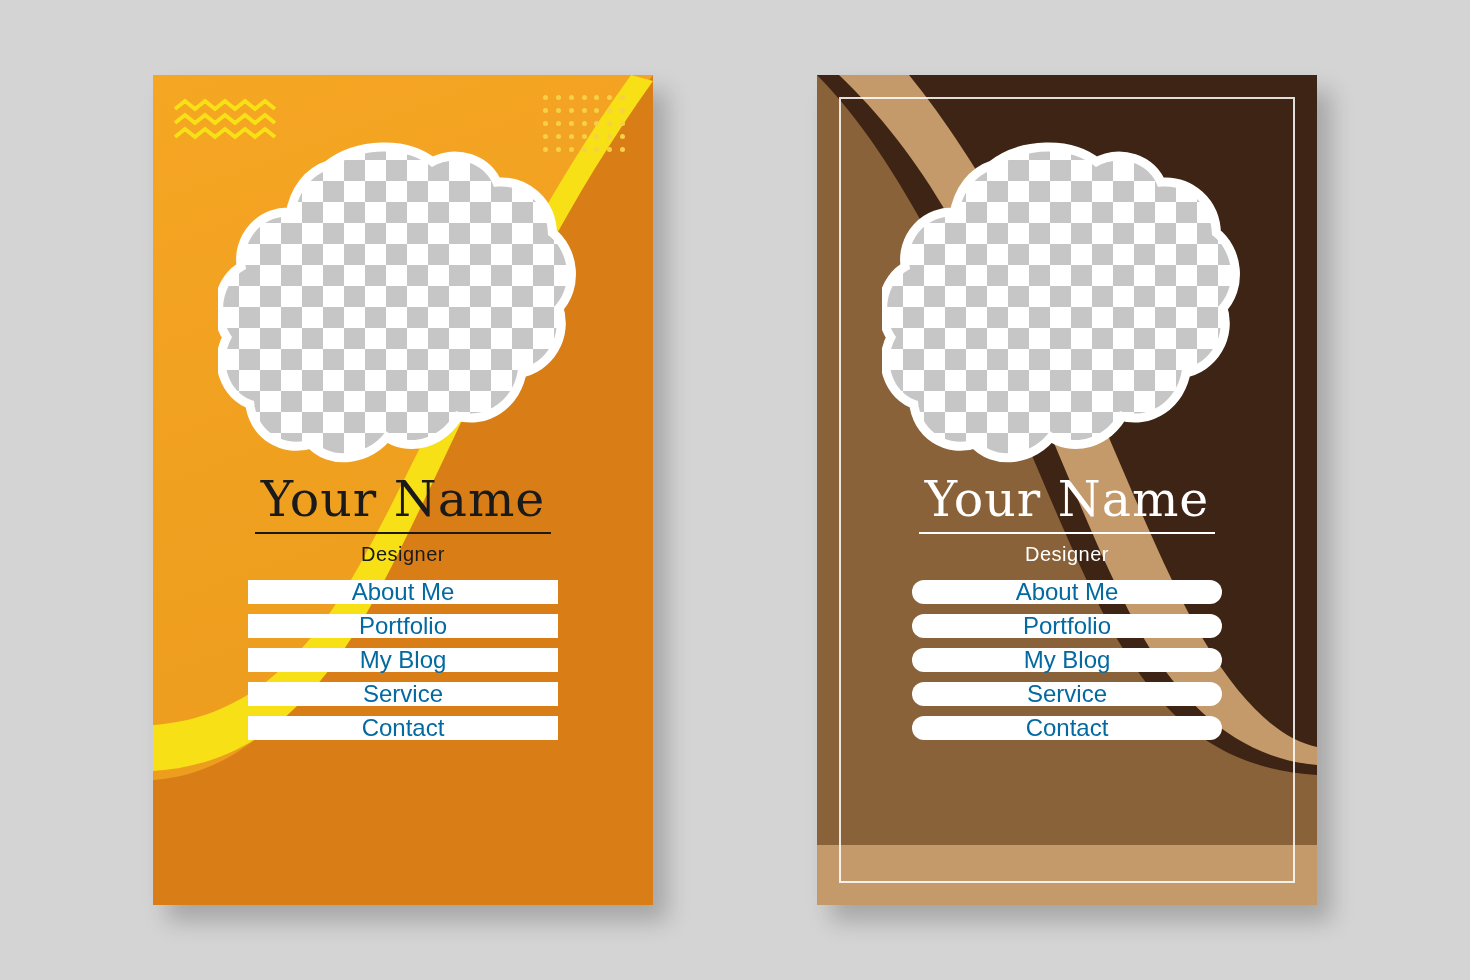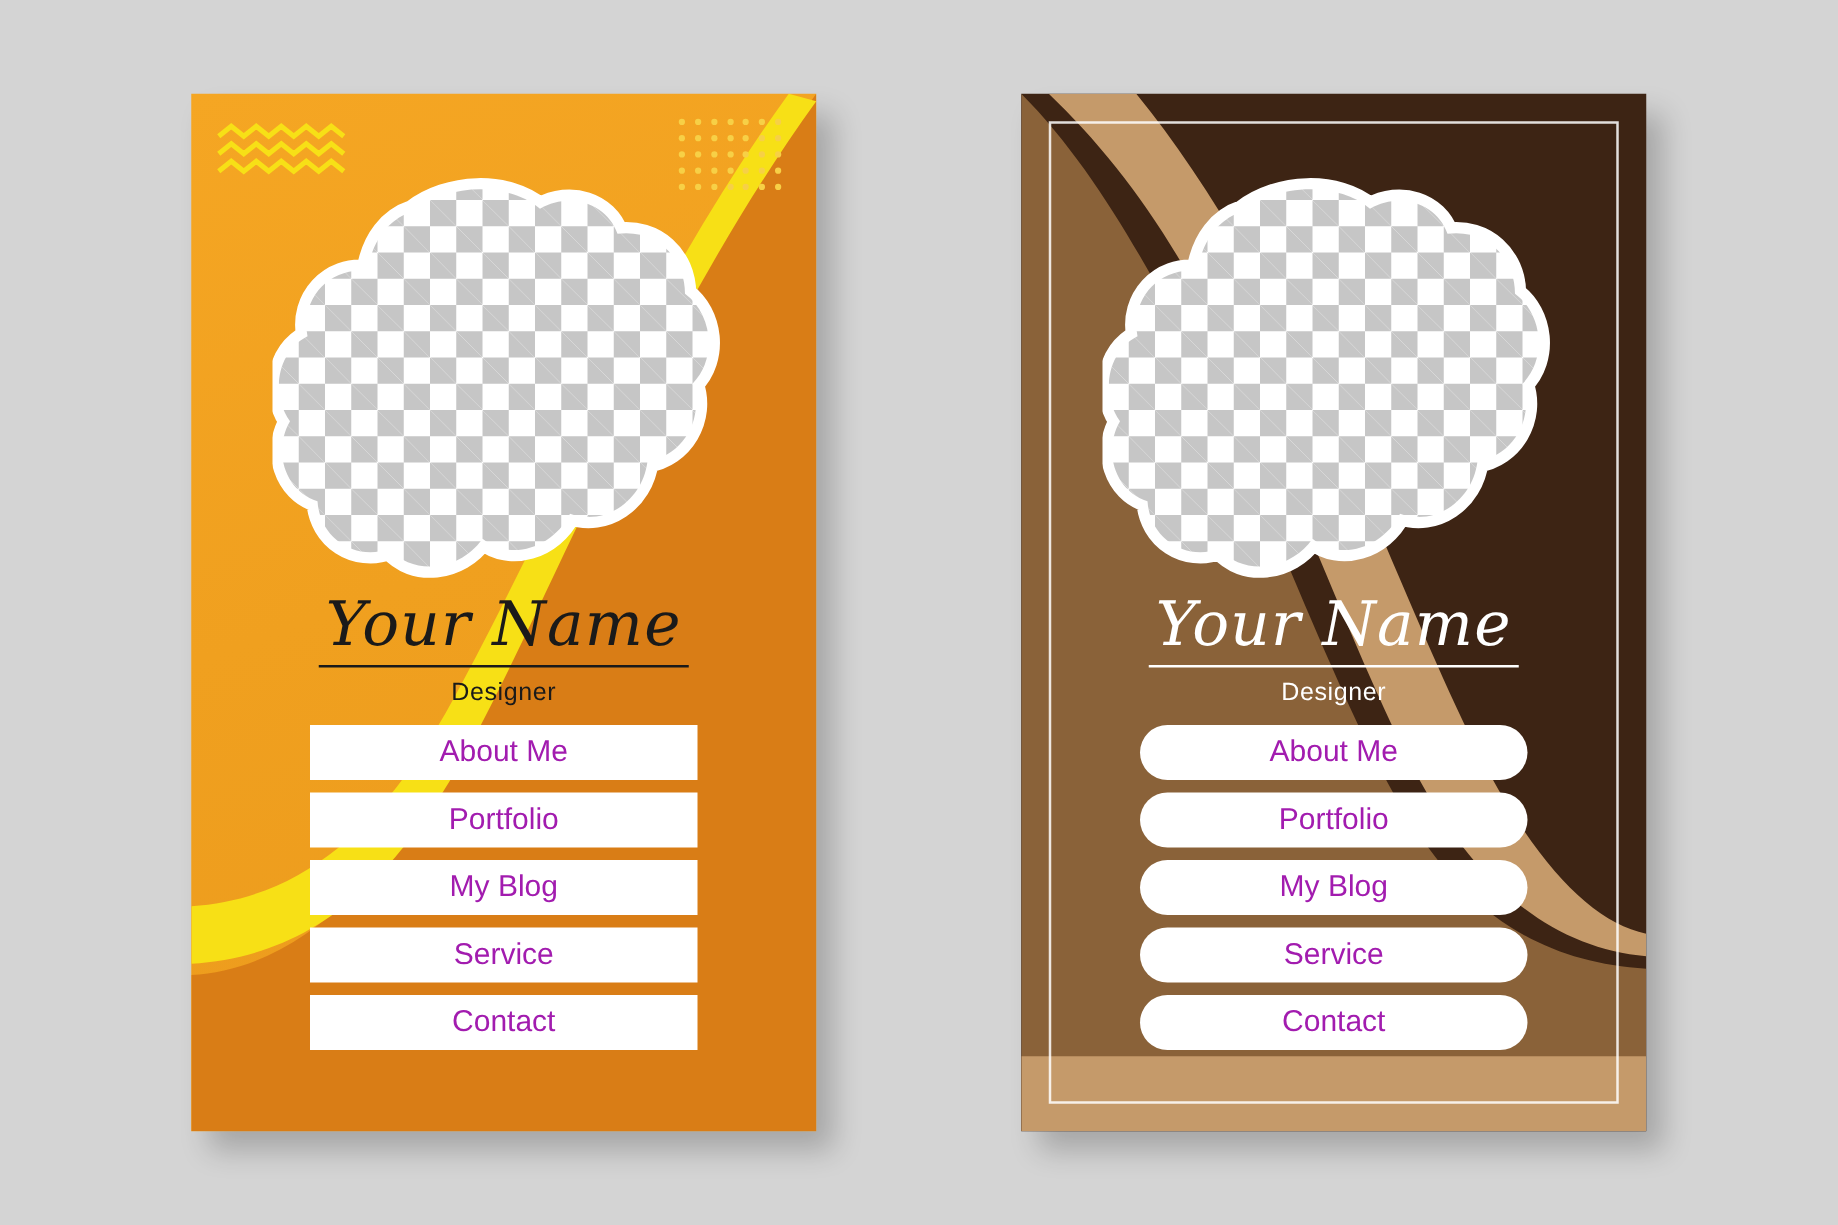--- a/index.html
+++ b/index.html
@@ -76,21 +76,20 @@
 
   
   .name-block{
     position:absolute;
     left:0;right:0;
     top:400px;
     text-align:center;
   }
   .your-name{
     font-family:"DejaVu Serif",serif;
-    font-style:italic;
     font-size:49px;
     line-height:1;
     letter-spacing:1px;
     display:inline-block;
     padding:0 6px 8px 6px;
   }
   .card-orange .your-name{color:#1a1a1a;border-bottom:2px solid #1a1a1a;}
   .card-brown  .your-name{color:#ffffff;border-bottom:2px solid #ffffff;}
   .designer{
     margin-top:9px;
@@ -104,23 +103,23 @@
   .menu{
     position:absolute;
     left:0;right:0;
     top:505px;
     display:flex;
     flex-direction:column;
     align-items:center;
     gap:10px;
   }
   .btn{
-    width:310px;height:44px;
+    width:310px;height:24px;
     background:#ffffff;
-    color:#a21caf;
+    color:#0369a1;
     font-size:24px;
     display:flex;align-items:center;justify-content:center;
     cursor:pointer;
     user-select:none;
   }
   .card-brown .btn{border-radius:22px;}
 </style>
 </head>
 <body>
 

